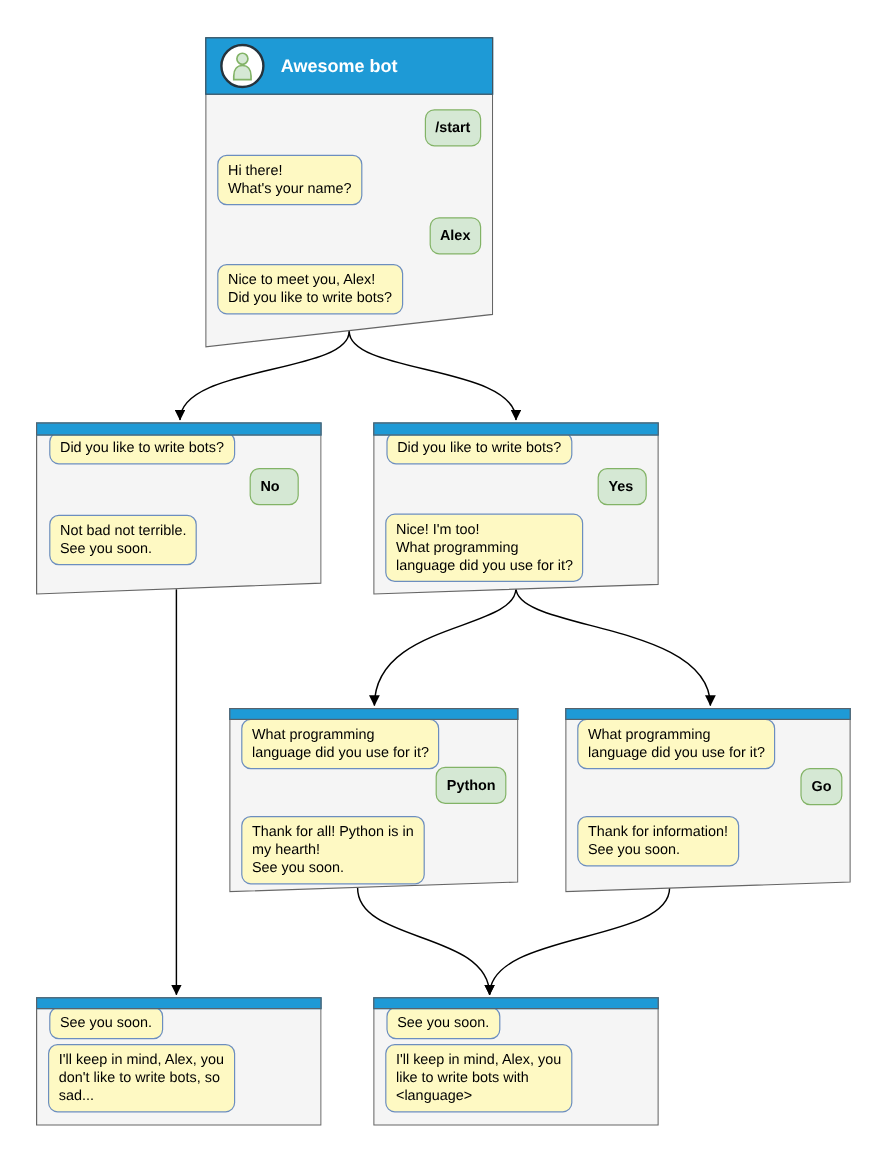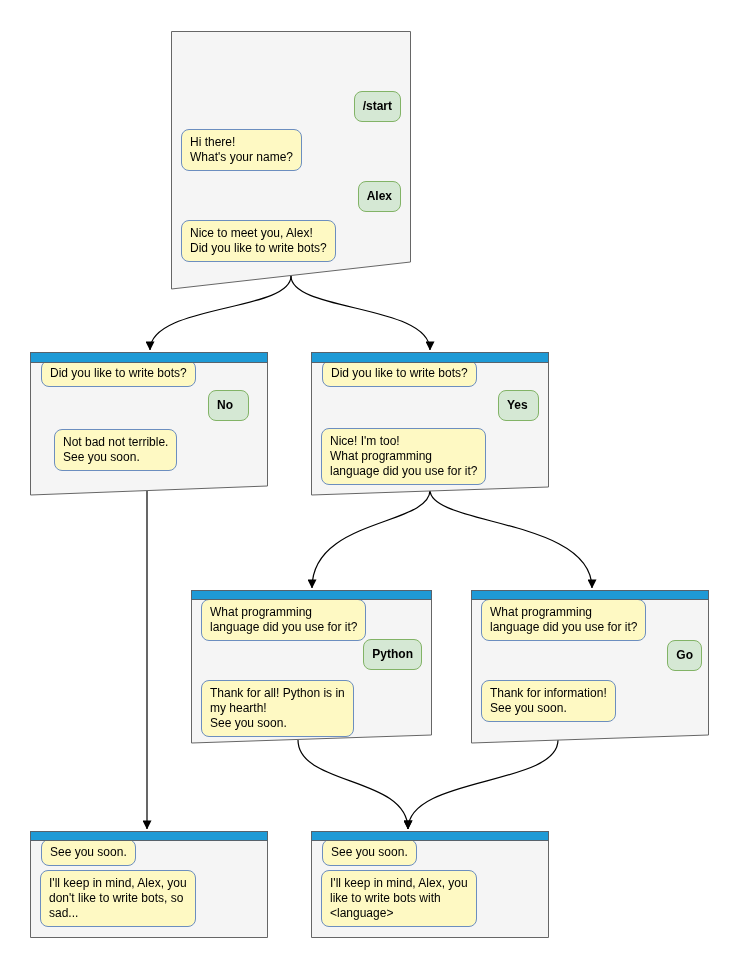--- a/index.html
+++ b/index.html
@@ -49,36 +49,44 @@
       <path d="M147,491 L147,829" marker-end="url(#arr)"></path>
       <path d="M298,740 C298,786 408,776 408,829" marker-end="url(#arr)"></path>
       <path d="M558,740 C558,786 408,776 408,829" marker-end="url(#arr)"></path>
     </g>
   </svg>
 
   <div class="win" style="left:171px;top:31px;width:240px;height:258px;">
     <svg class="win-bg" width="240" height="259" viewBox="0 0 240 259">
       <polygon points="0.5,0.5 239.5,0.5 239.5,231 0.5,258" fill="#f5f5f5" stroke="#666666" stroke-width="1"></polygon>
     </svg>
+    <div class="win-header main">
+      <svg class="avatar" viewBox="0 0 38 38">
+        <circle cx="19" cy="19" r="17.5" fill="#ffffff" stroke="#26333c" stroke-width="2"></circle>
+        <circle cx="19" cy="13" r="4.6" fill="#d5e8d4" stroke="#82b366" stroke-width="1.4"></circle>
+        <path d="M19,18.6 c-4.4,0 -7.2,3.4 -7.2,8.8 V30.4 h14.4 v-3 c0,-5.4 -2.8,-8.8 -7.2,-8.8 z" fill="#d5e8d4" stroke="#82b366" stroke-width="1.4"></path>
+      </svg>
+      <span class="win-title">Awesome bot</span>
+    </div>
     <div class="bubble user" style="right:10px;top:60px;">/start</div>
     <div class="bubble bot" style="left:10px;top:98px;">Hi there!
 What's your name?</div>
     <div class="bubble user" style="right:10px;top:150px;">Alex</div>
     <div class="bubble bot" style="left:10px;top:189px;">Nice to meet you, Alex!
 Did you like to write bots?</div>
   </div>
 
   <div class="win" style="left:30px;top:352px;width:238px;height:143px;">
     <svg class="win-bg" width="238" height="144" viewBox="0 0 238 144">
       <polygon points="0.5,0.5 237.5,0.5 237.5,134 0.5,143" fill="#f5f5f5" stroke="#666666" stroke-width="1"></polygon>
     </svg>
     <div class="win-header thin" style="height:11px;"></div>
     <div class="bubble bot" style="left:11px;top:8px;">Did you like to write bots?</div>
     <div class="bubble user" style="right:19px;top:38px;min-width:41px;">No</div>
-    <div class="bubble bot" style="left:24px;top:77px;">Not bad not terrible.
+    <div class="bubble bot" style="left:11px;top:77px;">Not bad not terrible.
 See you soon.</div>
   </div>
 
   <div class="win" style="left:311px;top:352px;width:238px;height:143px;">
     <svg class="win-bg" width="238" height="144" viewBox="0 0 238 144">
       <polygon points="0.5,0.5 237.5,0.5 237.5,135 0.5,143" fill="#f5f5f5" stroke="#666666" stroke-width="1"></polygon>
     </svg>
     <div class="win-header thin" style="height:11px;"></div>
     <div class="bubble bot" style="left:11px;top:8px;">Did you like to write bots?</div>
     <div class="bubble user" style="right:10px;top:38px;min-width:41px;">Yes</div>

